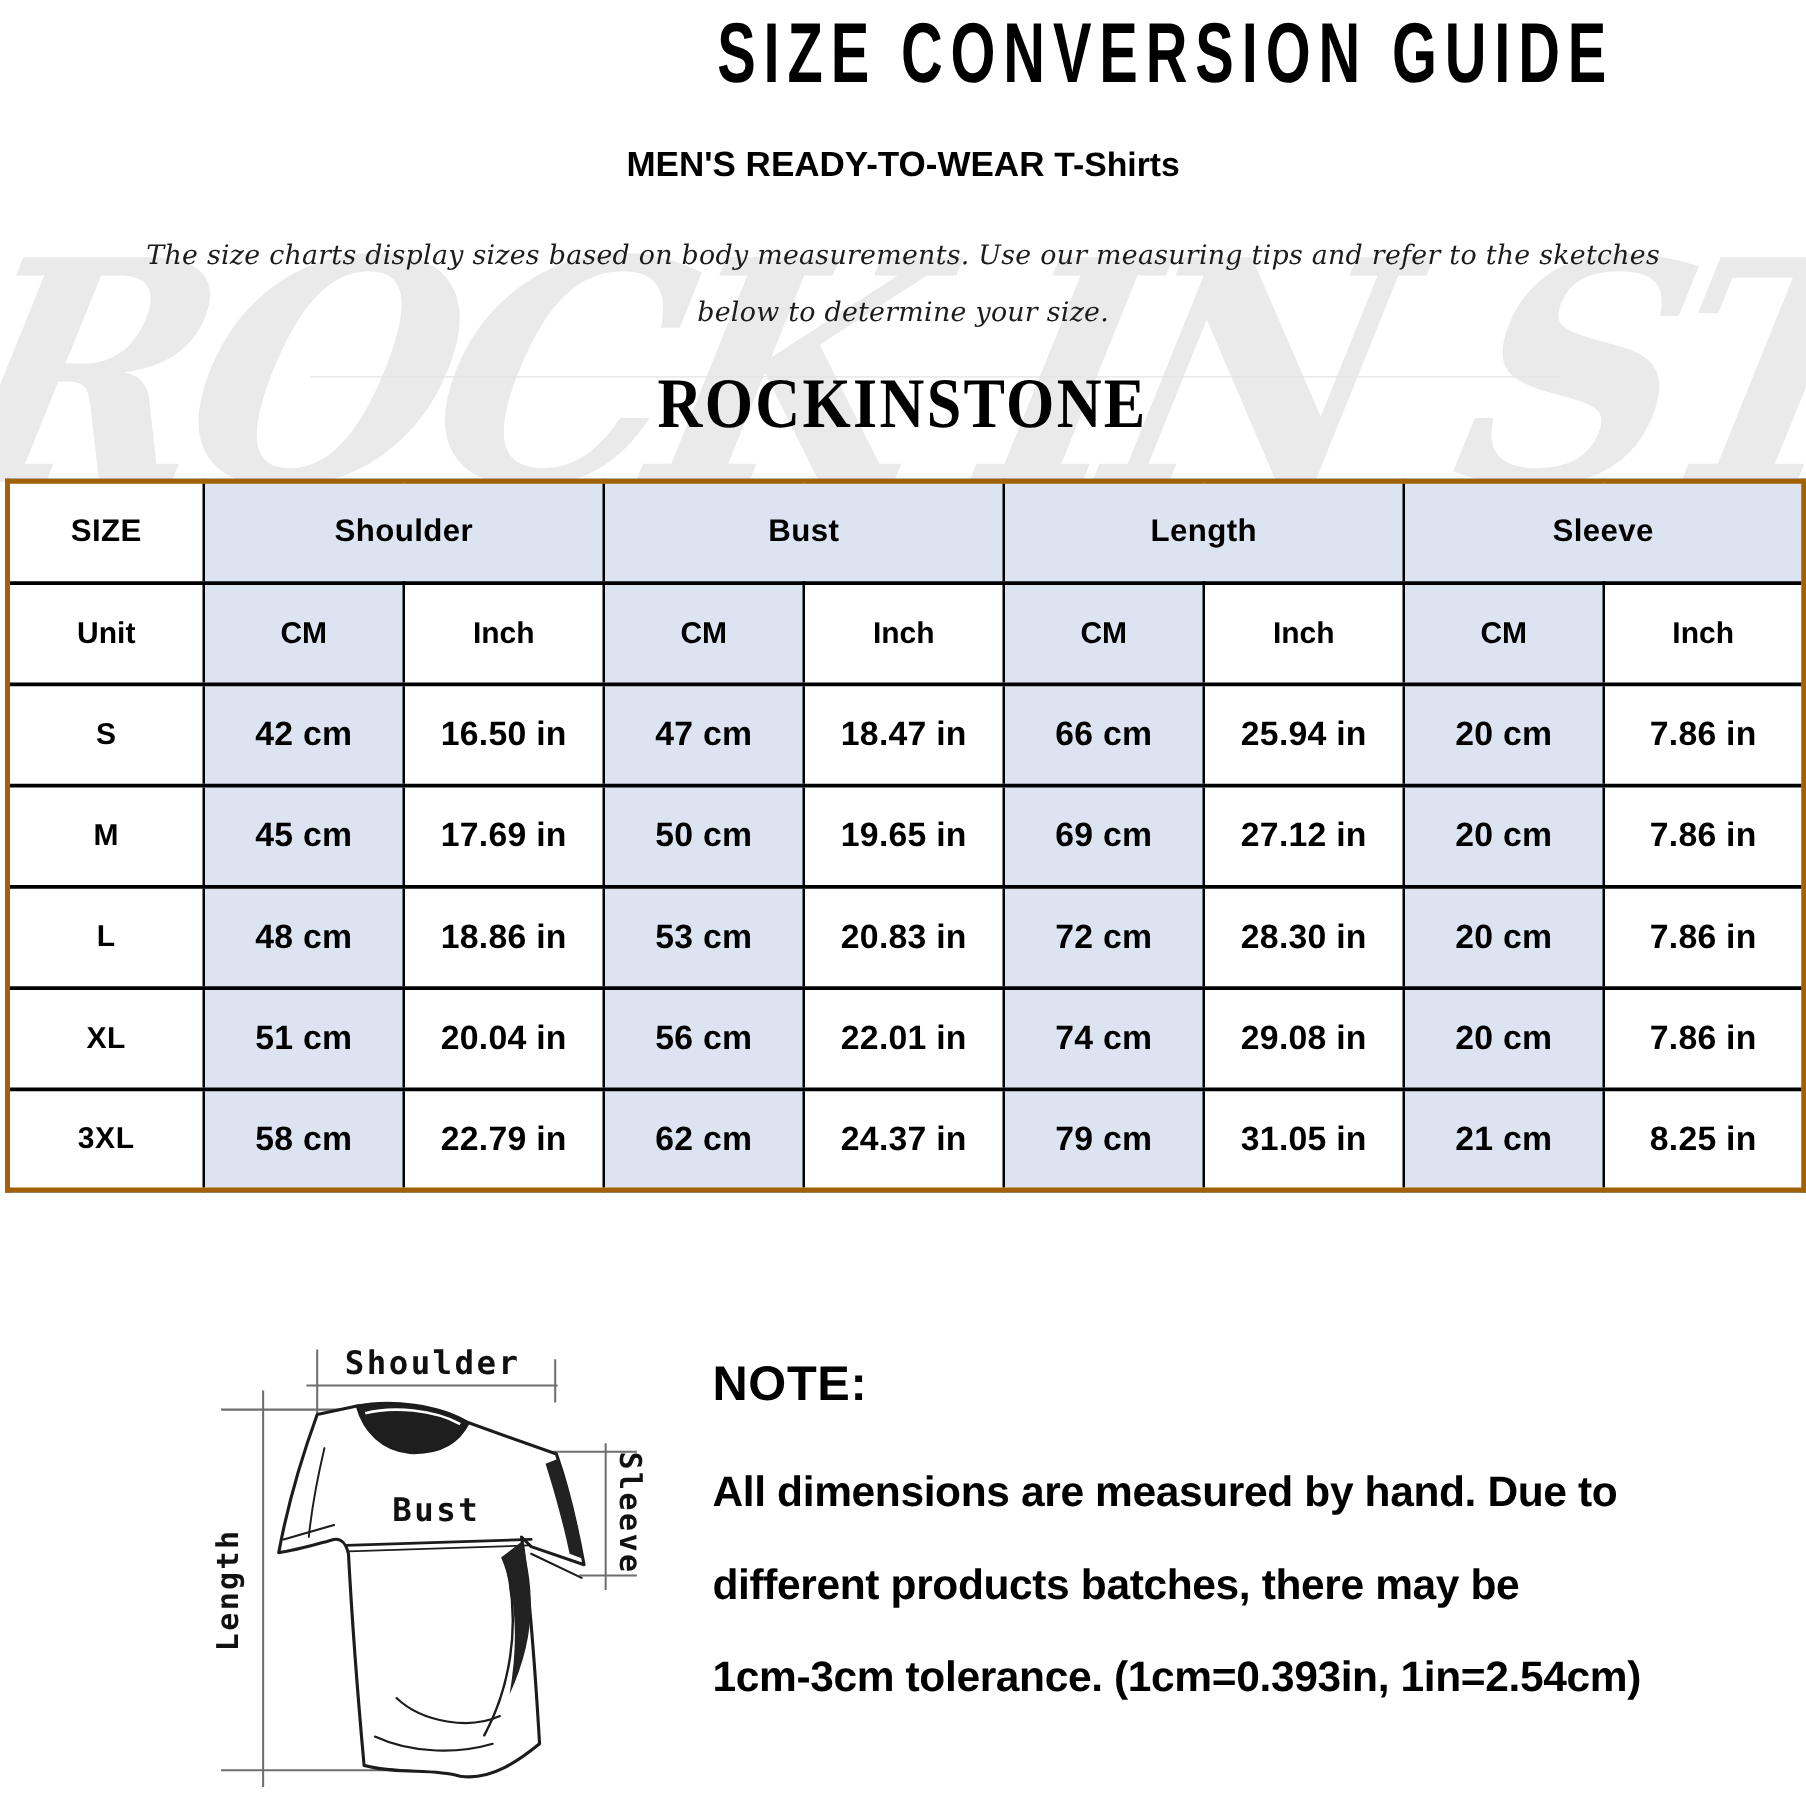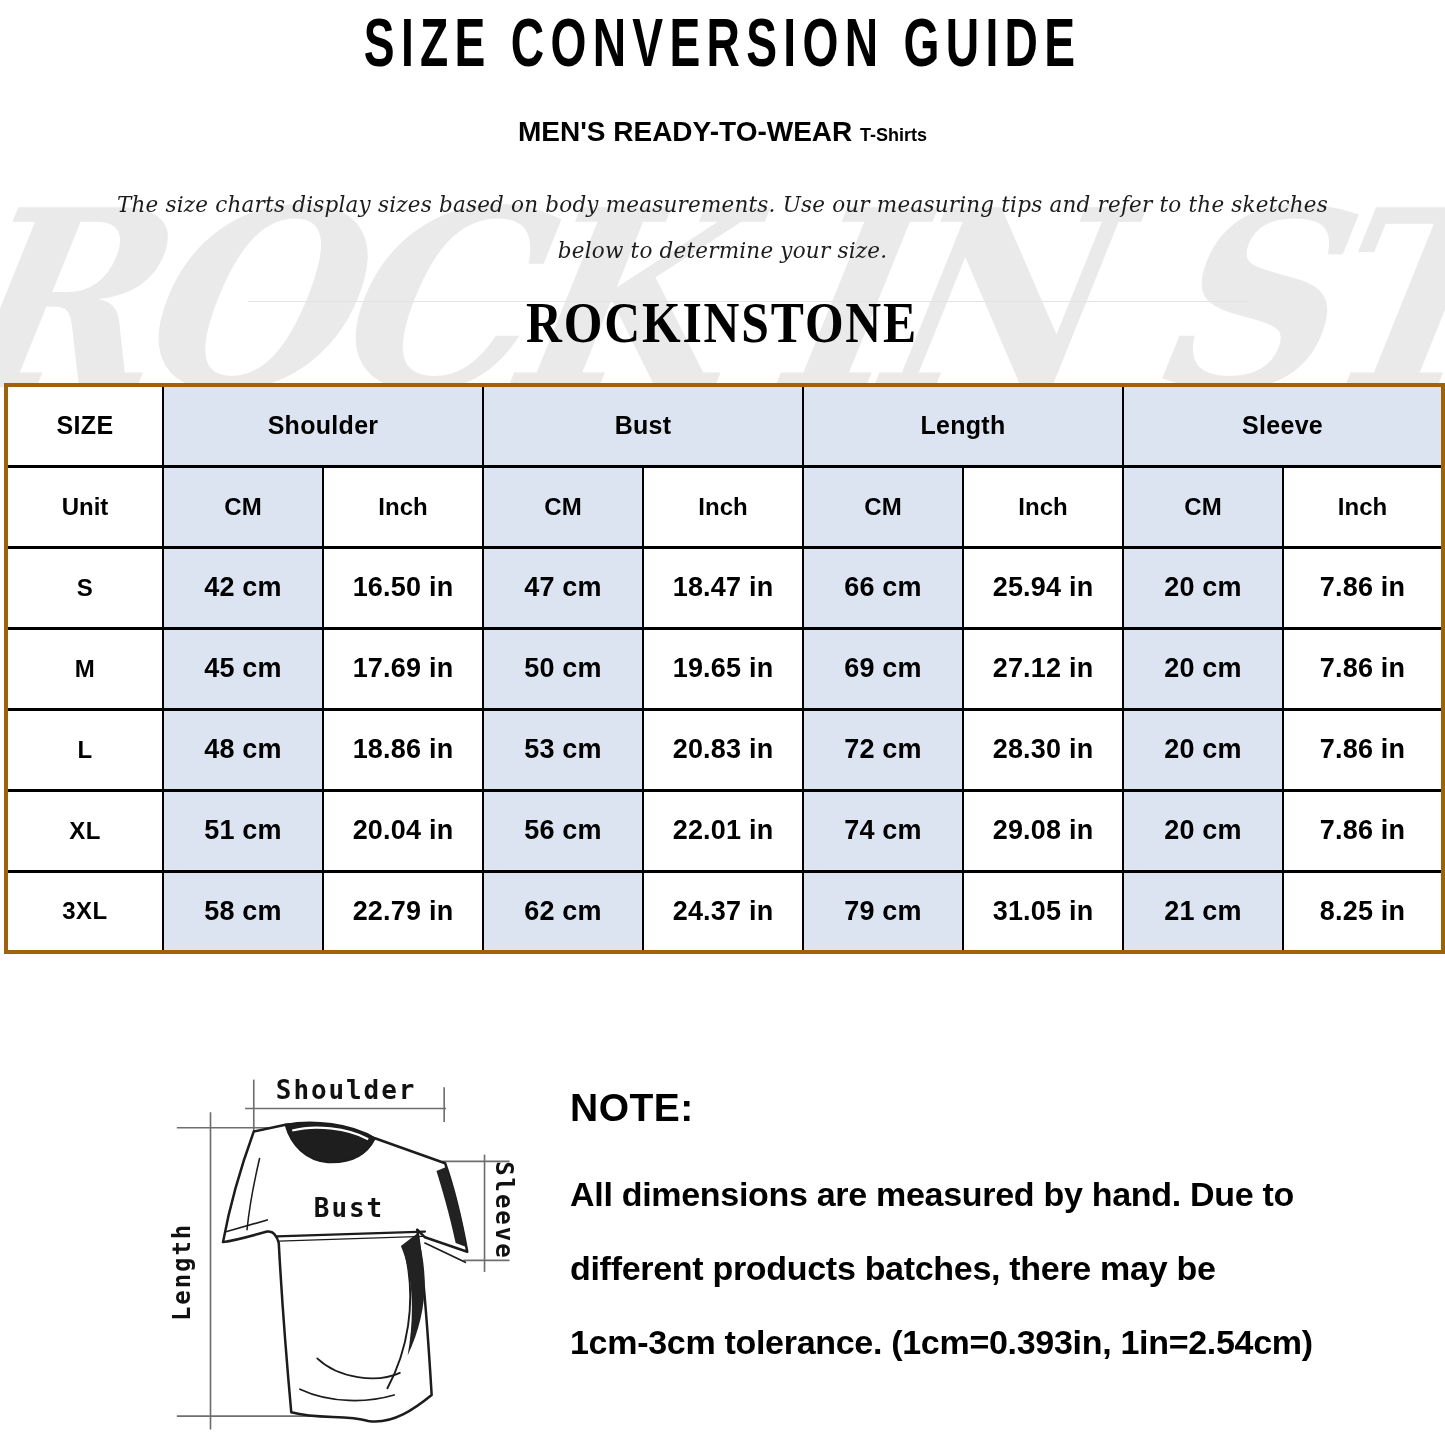--- a/index.html
+++ b/index.html
@@ -15,30 +15,30 @@
     font-family:"DejaVu Serif", serif; font-style:italic; font-weight:700;
     font-size:242px; color:#eaeaea; white-space:nowrap;
     letter-spacing:-14px; transform:skewX(-12deg) scaleY(1.02);
     transform-origin:left center; z-index:0; user-select:none;
   }
   .faint-line {
     position:absolute; top:301px; left:248px; width:1000px; height:1px;
     background:#e3e3e3; z-index:1;
   }
   .title {
-    position:absolute; top:4px; left:0; width:100%; text-align:center;
+    position:absolute; top:4px; left:0; width:100%; text-align:right;
     font-size:66px; font-weight:700; letter-spacing:9px; white-space:nowrap;
   }
   .title-inner { display:inline-block; transform:scaleX(0.70) scaleY(1.03); transform-origin:center; }
   .subtitle {
     position:absolute; top:116px; left:0; width:100%; text-align:center;
     font-weight:700; white-space:nowrap;
   }
   .subtitle-main { font-size:28px; letter-spacing:0px; }
-  .subtitle-sec  { font-size:18px; letter-spacing:0px; }
+  .subtitle-sec  { font-size:27px; letter-spacing:0px; }
   .desc {
     position:absolute; left:0; width:100%; text-align:center;
     font-family:"DejaVu Serif", serif; font-style:italic;
     font-size:21.5px; color:#1c1c1c; letter-spacing:0.2px; white-space:nowrap;
   }
   .desc1 { top:192px; }
   .desc2 { top:238px; }
   .brand {
     position:absolute; top:292px; left:0; width:100%; text-align:center;
     font-family:"Liberation Serif", serif; font-weight:700; font-size:54px;

